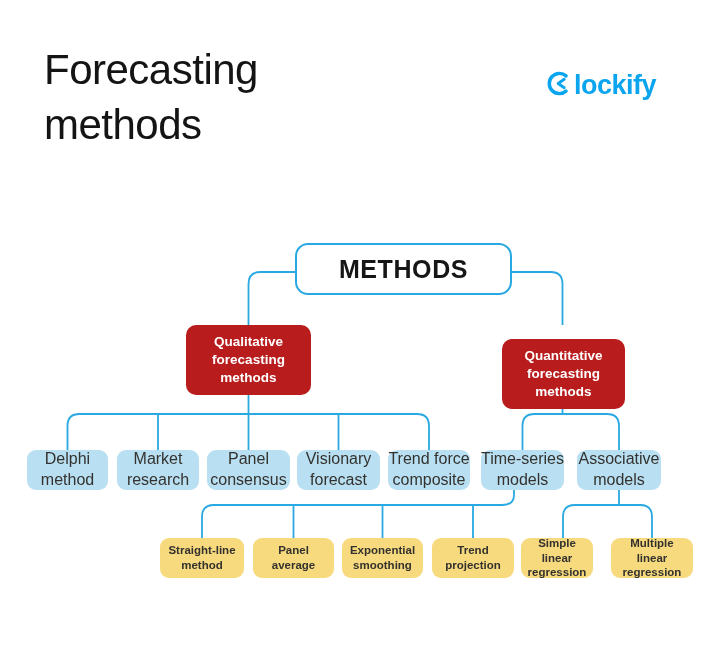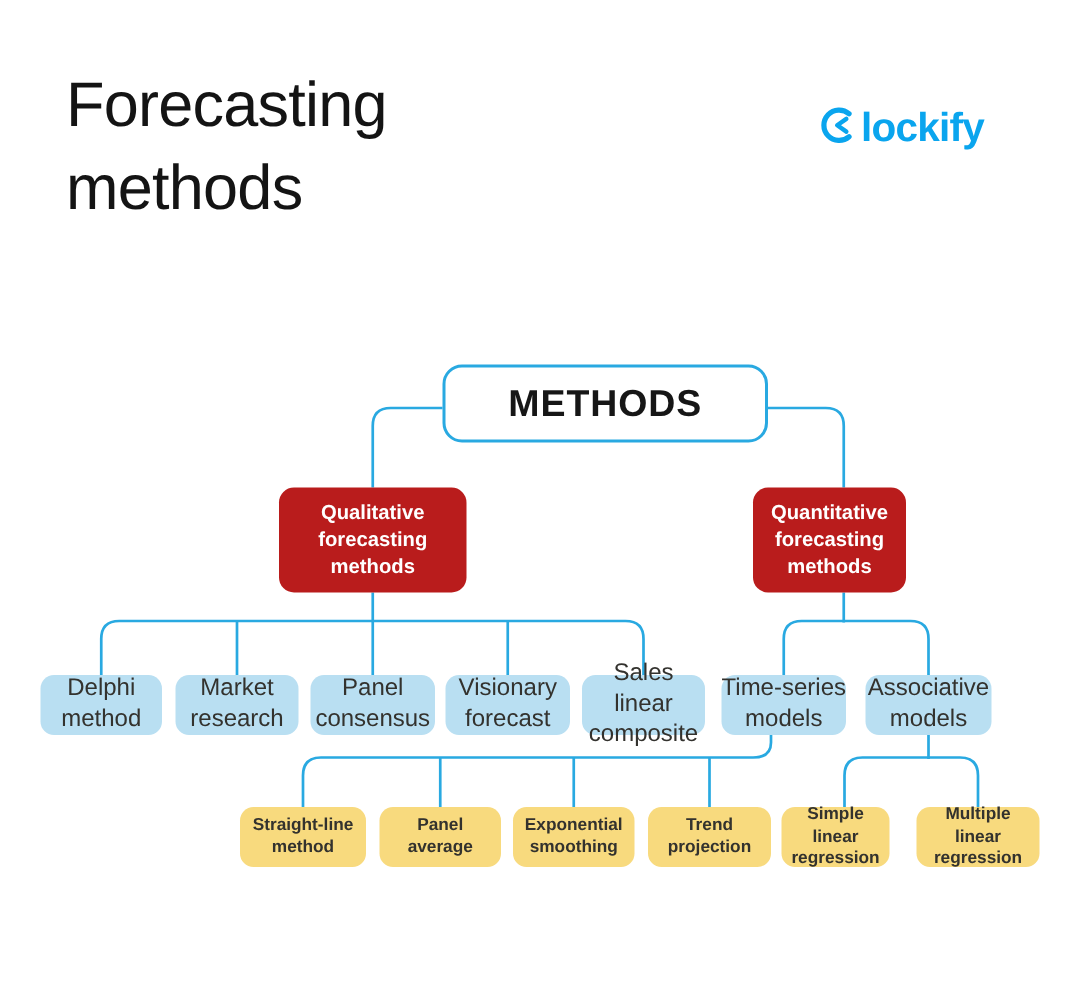--- a/index.html
+++ b/index.html
@@ -73,27 +73,27 @@
     <path d="M 293.5 505 V 538"></path>
     <path d="M 382.5 505 V 538"></path>
     <path d="M 473 505 V 538"></path>
     <path d="M 619 490 V 506"></path>
     <path d="M 563 538 V 517 Q 563 505 575 505 H 640 Q 652 505 652 517 V 538"></path>
   </svg>
 
   <div class="node root-node" style="left:295px;top:243px;width:217px;height:52px">METHODS</div>
 
   <div class="node l2" style="left:186px;top:325px;width:125px;height:70px">Qualitative forecasting methods</div>
-  <div class="node l2" style="left:502px;top:325px;width:102px;height:70px">Quantitative forecasting methods</div>
+  <div class="node l2" style="left:502px;top:339px;width:123px;height:70px">Quantitative forecasting methods</div>
 
   <div class="node l3" style="left:27px;top:450px;width:81px;height:40px">Delphi method</div>
   <div class="node l3" style="left:117px;top:450px;width:82px;height:40px">Market research</div>
   <div class="node l3" style="left:207px;top:450px;width:83px;height:40px">Panel consensus</div>
   <div class="node l3" style="left:297px;top:450px;width:83px;height:40px">Visionary forecast</div>
-  <div class="node l3" style="left:388px;top:450px;width:82px;height:40px">Sales linear composite</div>
+  <div class="node l3" style="left:388px;top:450px;width:82px;height:40px">Trend force composite</div>
   <div class="node l3" style="left:481px;top:450px;width:83px;height:40px">Time-series models</div>
   <div class="node l3" style="left:577px;top:450px;width:84px;height:40px">Associative models</div>
 
   <div class="node l4" style="left:160px;top:538px;width:84px;height:40px">Straight-line method</div>
   <div class="node l4" style="left:253px;top:538px;width:81px;height:40px">Panel average</div>
   <div class="node l4" style="left:342px;top:538px;width:81px;height:40px">Exponential smoothing</div>
   <div class="node l4" style="left:432px;top:538px;width:82px;height:40px">Trend projection</div>
   <div class="node l4" style="left:521px;top:538px;width:72px;height:40px">Simple linear regression</div>
   <div class="node l4" style="left:611px;top:538px;width:82px;height:40px">Multiple linear regression</div>
 

